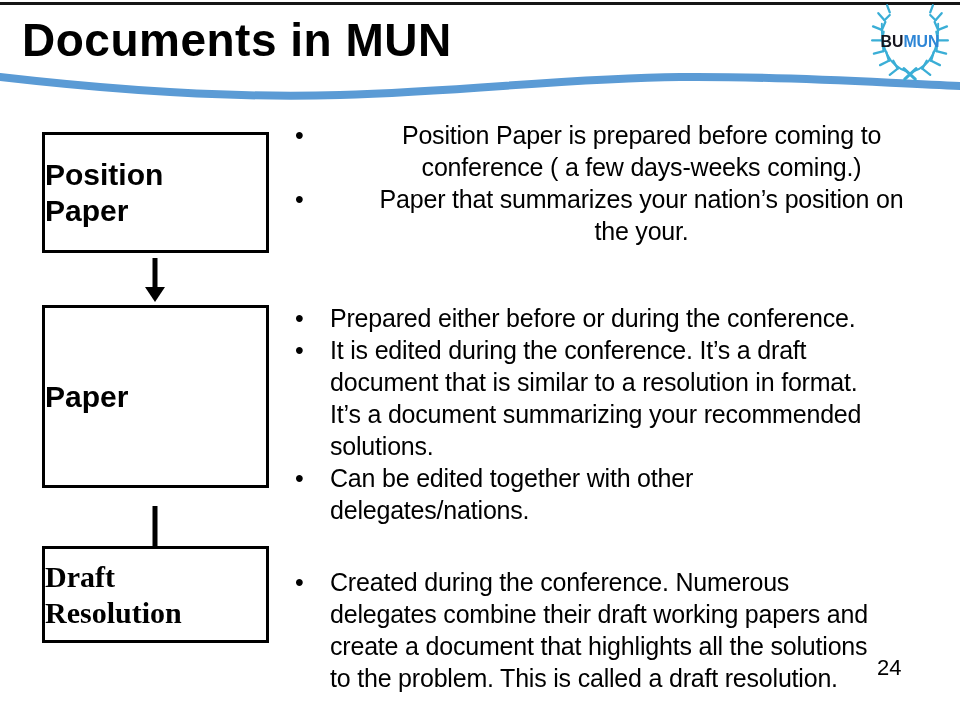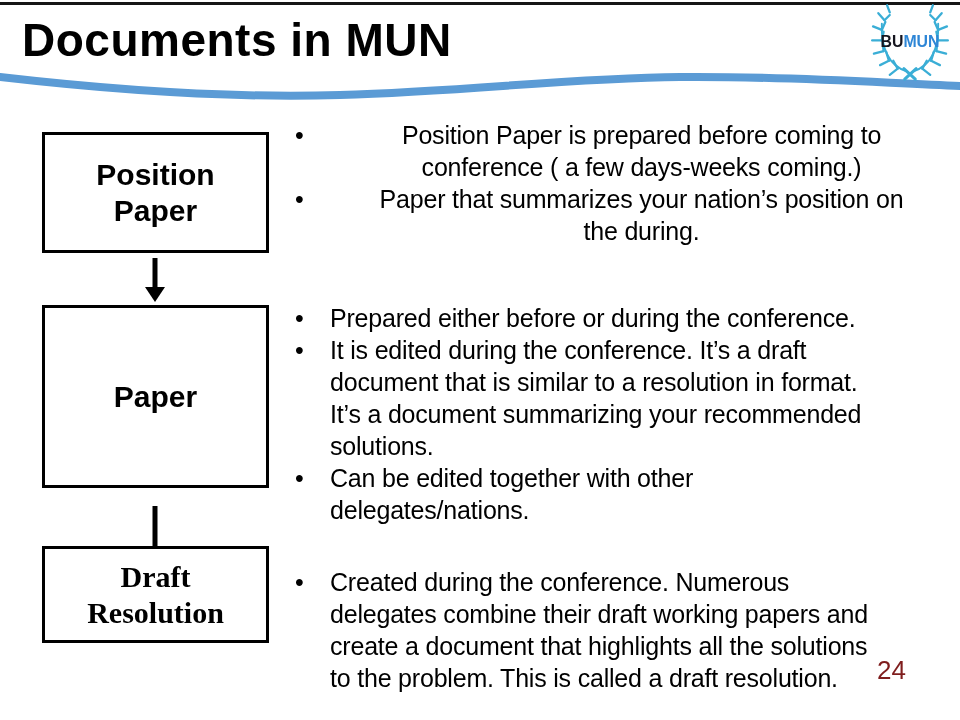--- a/index.html
+++ b/index.html
@@ -10,40 +10,40 @@
   .top-rule{position:absolute;top:2px;left:0;width:960px;height:3px;background:#151515;}
   .title{
     position:absolute;left:22px;top:13px;font-size:46px;letter-spacing:0.5px;
     font-weight:700;color:#000;white-space:nowrap;
   }
   .wave-svg{position:absolute;left:0;top:0;pointer-events:none;}
   .logo{position:absolute;left:866px;top:4px;width:88px;height:80px;}
   .flow-box{
     position:absolute;left:42px;width:227px;box-sizing:border-box;
     border:3px solid #000;background:#fff;
-    display:flex;flex-direction:column;align-items:center;justify-content:center;
+    display:flex;flex-direction:column;align-items:flex-start;justify-content:center;
     font-weight:bold;font-size:30px;line-height:36px;text-align:center;
   }
   .box-1{top:132px;height:121px;}
   .box-2{top:305px;height:183px;}
   .box-3{top:546px;height:97px;font-family:Liberation Serif, serif;}
   .arrow{position:absolute;left:142px;}
   .arrow-1{top:256px;}
   .arrow-2{top:504px;}
   .section{position:absolute;left:288px;width:665px;}
   .section-1{top:119px;text-align:center;}
   .section-2{top:302px;}
   .section-3{top:566px;}
   .bullet{position:relative;padding-left:42px;}
   .bullet::before{
     content:"\2022";position:absolute;left:7px;top:0;
     font-size:25px;line-height:32px;color:#000;
   }
   .bline{font-size:25px;line-height:32px;letter-spacing:-0.2px;white-space:nowrap;color:#000;}
-  .page-number{position:absolute;left:877px;top:655px;font-size:26px;color:#7f1d1d;}
+  .page-number{position:absolute;left:877px;top:655px;font-size:22px;color:#000000;}
 </style>
 </head>
 <body>
 
 <div class="slide">
 
   <div class="top-rule"></div>
 
   <div class="title">Documents in MUN</div>
 
@@ -118,21 +118,21 @@
     <div>Resolution</div>
   </div>
 
   <div class="section section-1">
     <div class="bullet">
       <div class="bline">Position Paper is prepared before coming to</div>
       <div class="bline">conference ( a few days-weeks coming.)</div>
     </div>
     <div class="bullet">
       <div class="bline">Paper that summarizes your nation’s position on</div>
-      <div class="bline">the during.</div>
+      <div class="bline">the your.</div>
     </div>
   </div>
 
   <div class="section section-2">
     <div class="bullet">
       <div class="bline">Prepared either before or during the conference.</div>
     </div>
     <div class="bullet">
       <div class="bline">It is edited during the conference. It’s a draft</div>
       <div class="bline">document that is similar to a resolution in format.</div>

